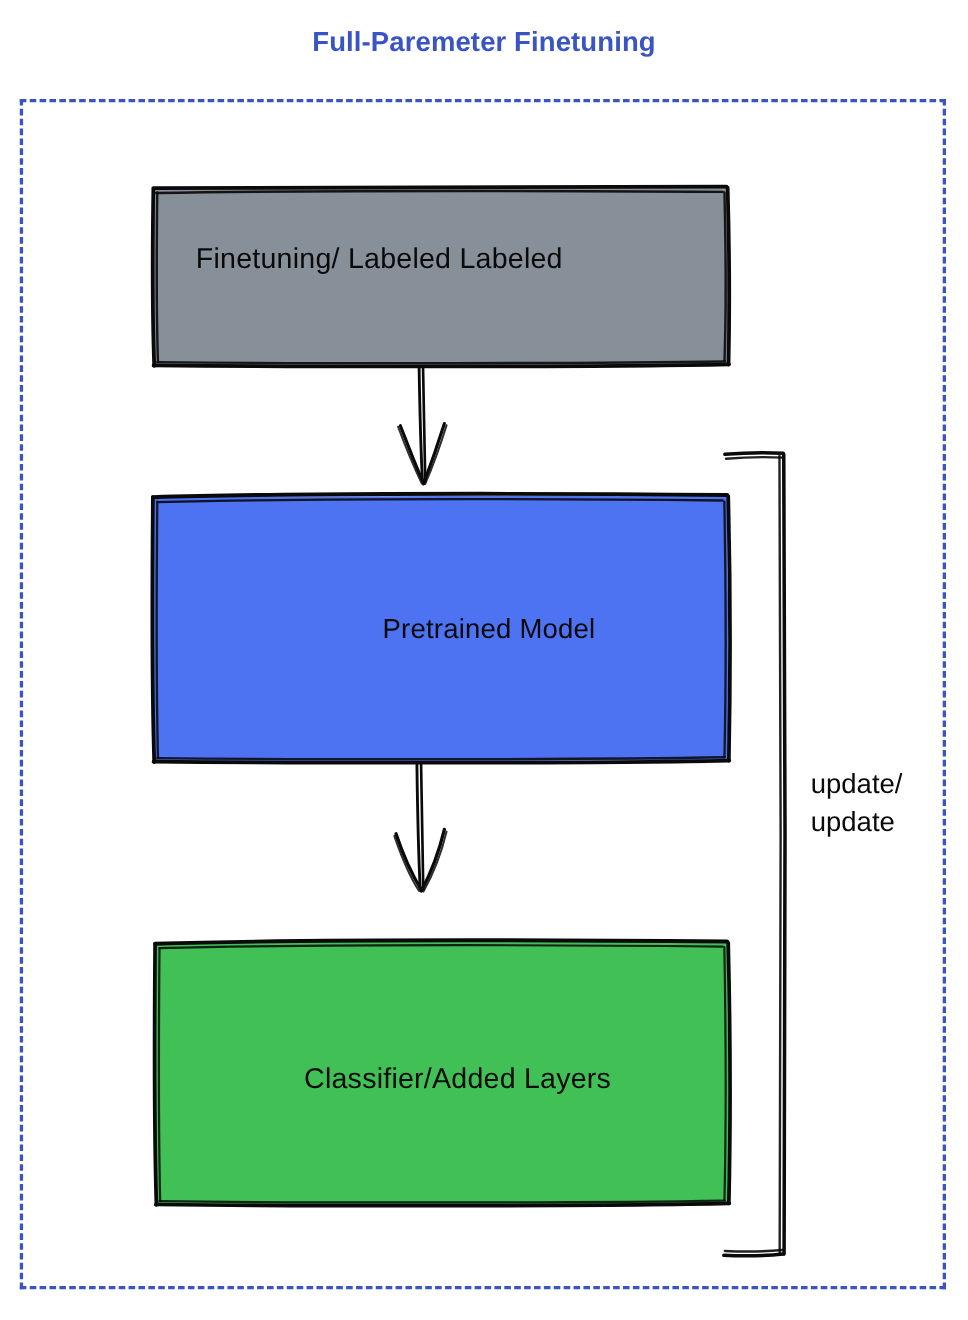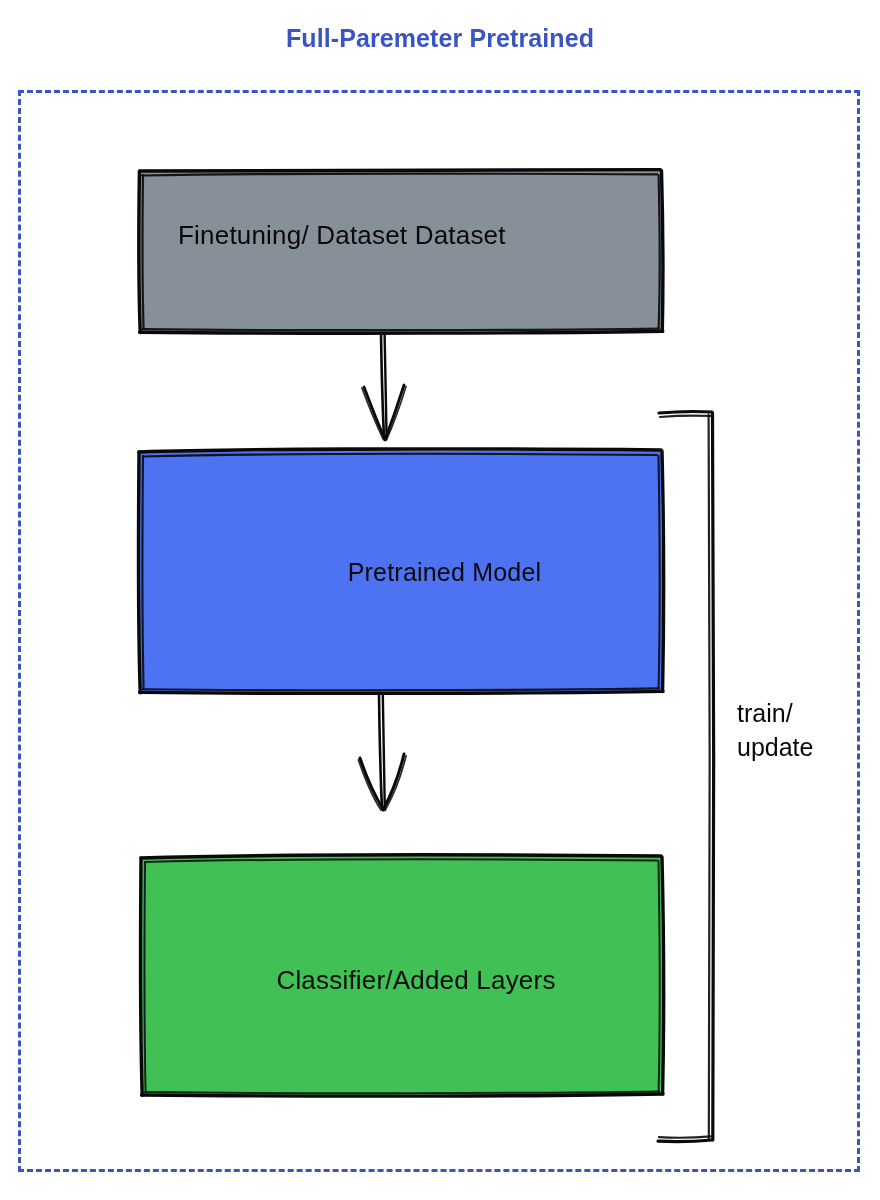--- a/index.html
+++ b/index.html
@@ -98,21 +98,21 @@
   }
   #edge-label-train-update .line {
     display: block;
   }
 </style>
 </head>
 <body>
 
 <div id="canvas">
 
-  <div id="diagram-title">Full-Paremeter Pretrained</div>
+  <div id="diagram-title">Full-Paremeter Finetuning</div>
 
   <div id="dashed-container"></div>
 
   <svg id="sketch-layer" viewBox="0 0 880 1200">
 
     <g>
       <path d="M 140,172 L 661,170 L 663,331 L 139,333 Z" fill="#878f98" stroke="none"></path>
 
       <path d="M 139.5,171 C 220,169.2 430,168.6 660.5,169.6" fill="none" stroke="#0a0a0a" stroke-width="3.4" stroke-linecap="round"></path>
       <path d="M 661.5,170.6 C 663.2,230 663.4,280 662.3,331.5" fill="none" stroke="#0a0a0a" stroke-width="3.4" stroke-linecap="round"></path>
@@ -173,24 +173,24 @@
       <path d="M 660,417 C 676,415.6 698,415.4 712.5,416" fill="none" stroke="#0a0a0a" stroke-width="2.2" stroke-linecap="round" opacity="0.9"></path>
 
       <path d="M 712.5,413 C 714,620 714,950 712.8,1140" fill="none" stroke="#0a0a0a" stroke-width="3.2" stroke-linecap="round"></path>
       <path d="M 708.6,414.5 C 710,620 710,950 708.8,1139" fill="none" stroke="#0a0a0a" stroke-width="2.2" stroke-linecap="round" opacity="0.9"></path>
 
       <path d="M 712,1140 C 696,1141.6 674,1142 658,1141.2" fill="none" stroke="#0a0a0a" stroke-width="3.2" stroke-linecap="round"></path>
       <path d="M 711,1136.4 C 695,1137.8 674,1138 659,1137.2" fill="none" stroke="#0a0a0a" stroke-width="2.2" stroke-linecap="round" opacity="0.9"></path>
     </g>
   </svg>
 
-  <div class="box-label" id="label-dataset">Finetuning/ Dataset Dataset</div>
+  <div class="box-label" id="label-dataset">Finetuning/ Labeled Labeled</div>
 
   <div class="box-label" id="label-model">Pretrained Model</div>
 
   <div class="box-label" id="label-classifier">Classifier/Added Layers</div>
 
   <div id="edge-label-train-update">
-    <span class="line">train/</span>
+    <span class="line">update/</span>
     <span class="line">update</span>
   </div>
 
 </div>
 
 </body></html>

